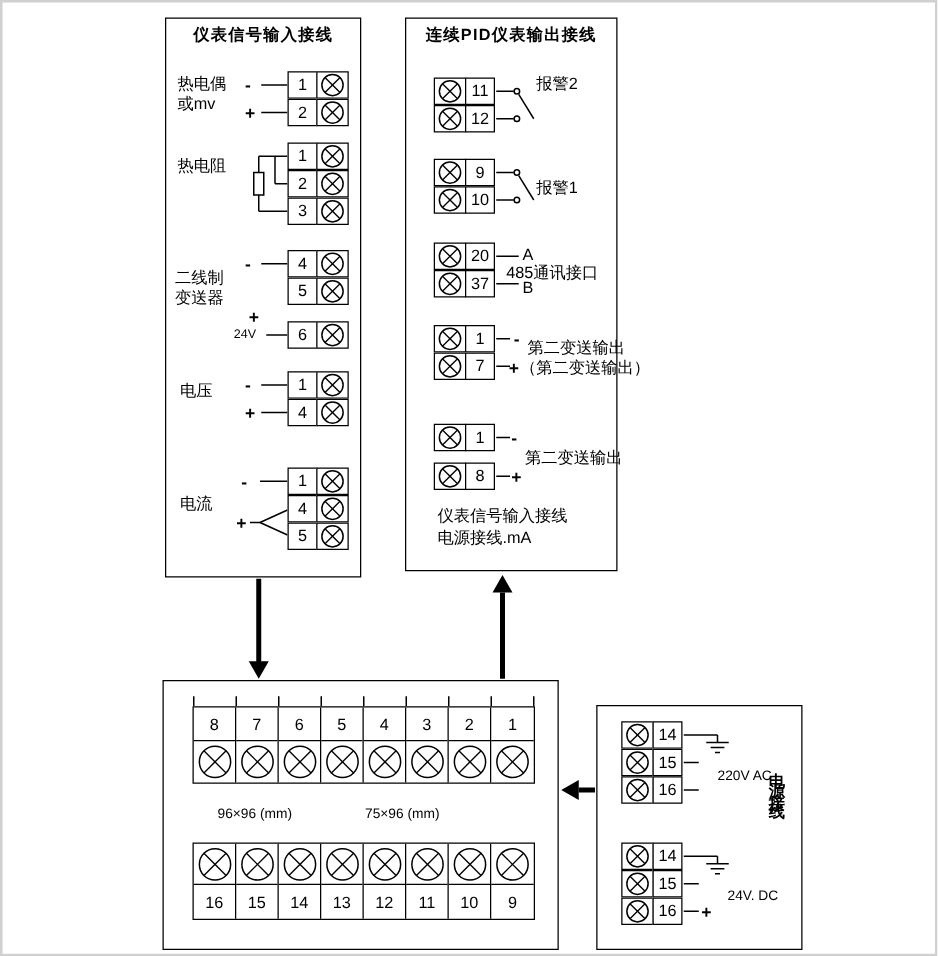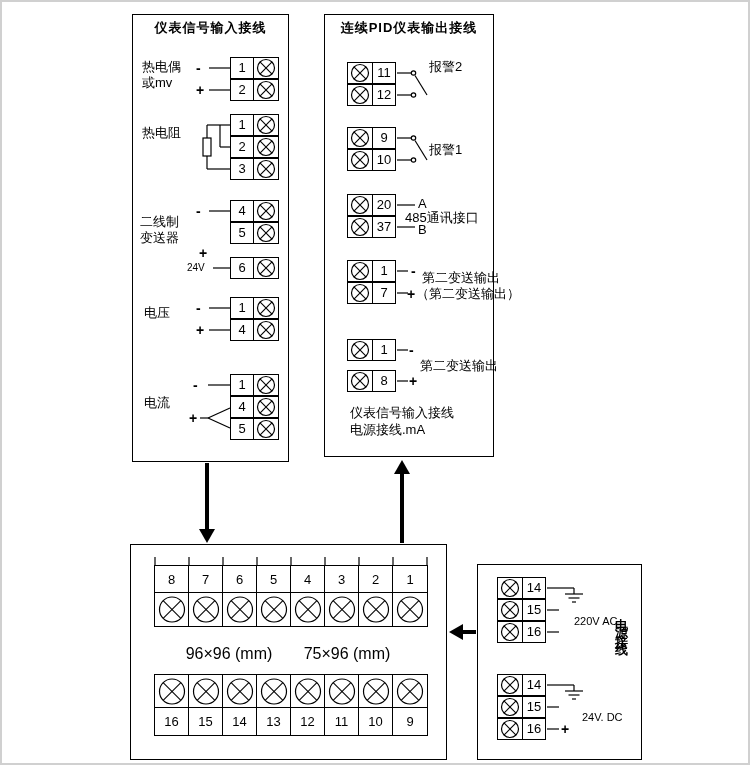--- a/index.html
+++ b/index.html
@@ -17,21 +17,21 @@
   .term>div:nth-child(2){margin-left:-1px}
   .tnum{width:24px;height:22px;font-size:13px;line-height:20px;text-align:center}
   .tscrew{width:26px;height:22px;display:flex;align-items:center;justify-content:center}
   .strip{position:absolute;display:flex;border:1px solid #000;background:#fff}
   .bcell{width:34px;border-right:1px solid #000}
   .bcell:last-child{border-right:none}
   .bnum{height:27px;font-size:13px;line-height:27px;text-align:center}
   .bscrew{height:33px;display:flex;align-items:center;justify-content:center}
   .bb{border-bottom:1px solid #000}
   .vtitle{position:absolute;writing-mode:vertical-rl;font-size:13px;font-weight:bold;letter-spacing:8px;white-space:nowrap}
-  .size-label{position:absolute;font-size:16px;text-align:center;width:110px;white-space:nowrap}
+  .size-label{position:absolute;font-size:11px;width:110px;white-space:nowrap}
   #wires{position:absolute;left:0;top:0;pointer-events:none}
   #wires line{stroke:#000;stroke-width:1.2px}
   #wires line.thick{stroke-width:4px}
   #wires rect{fill:#fff;stroke:#000;stroke-width:1.2px}
   #wires circle{fill:#fff;stroke:#000;stroke-width:1.2px}
   #wires polygon{fill:#000;stroke:none}
 </style>
 </head>
 <body>
 

